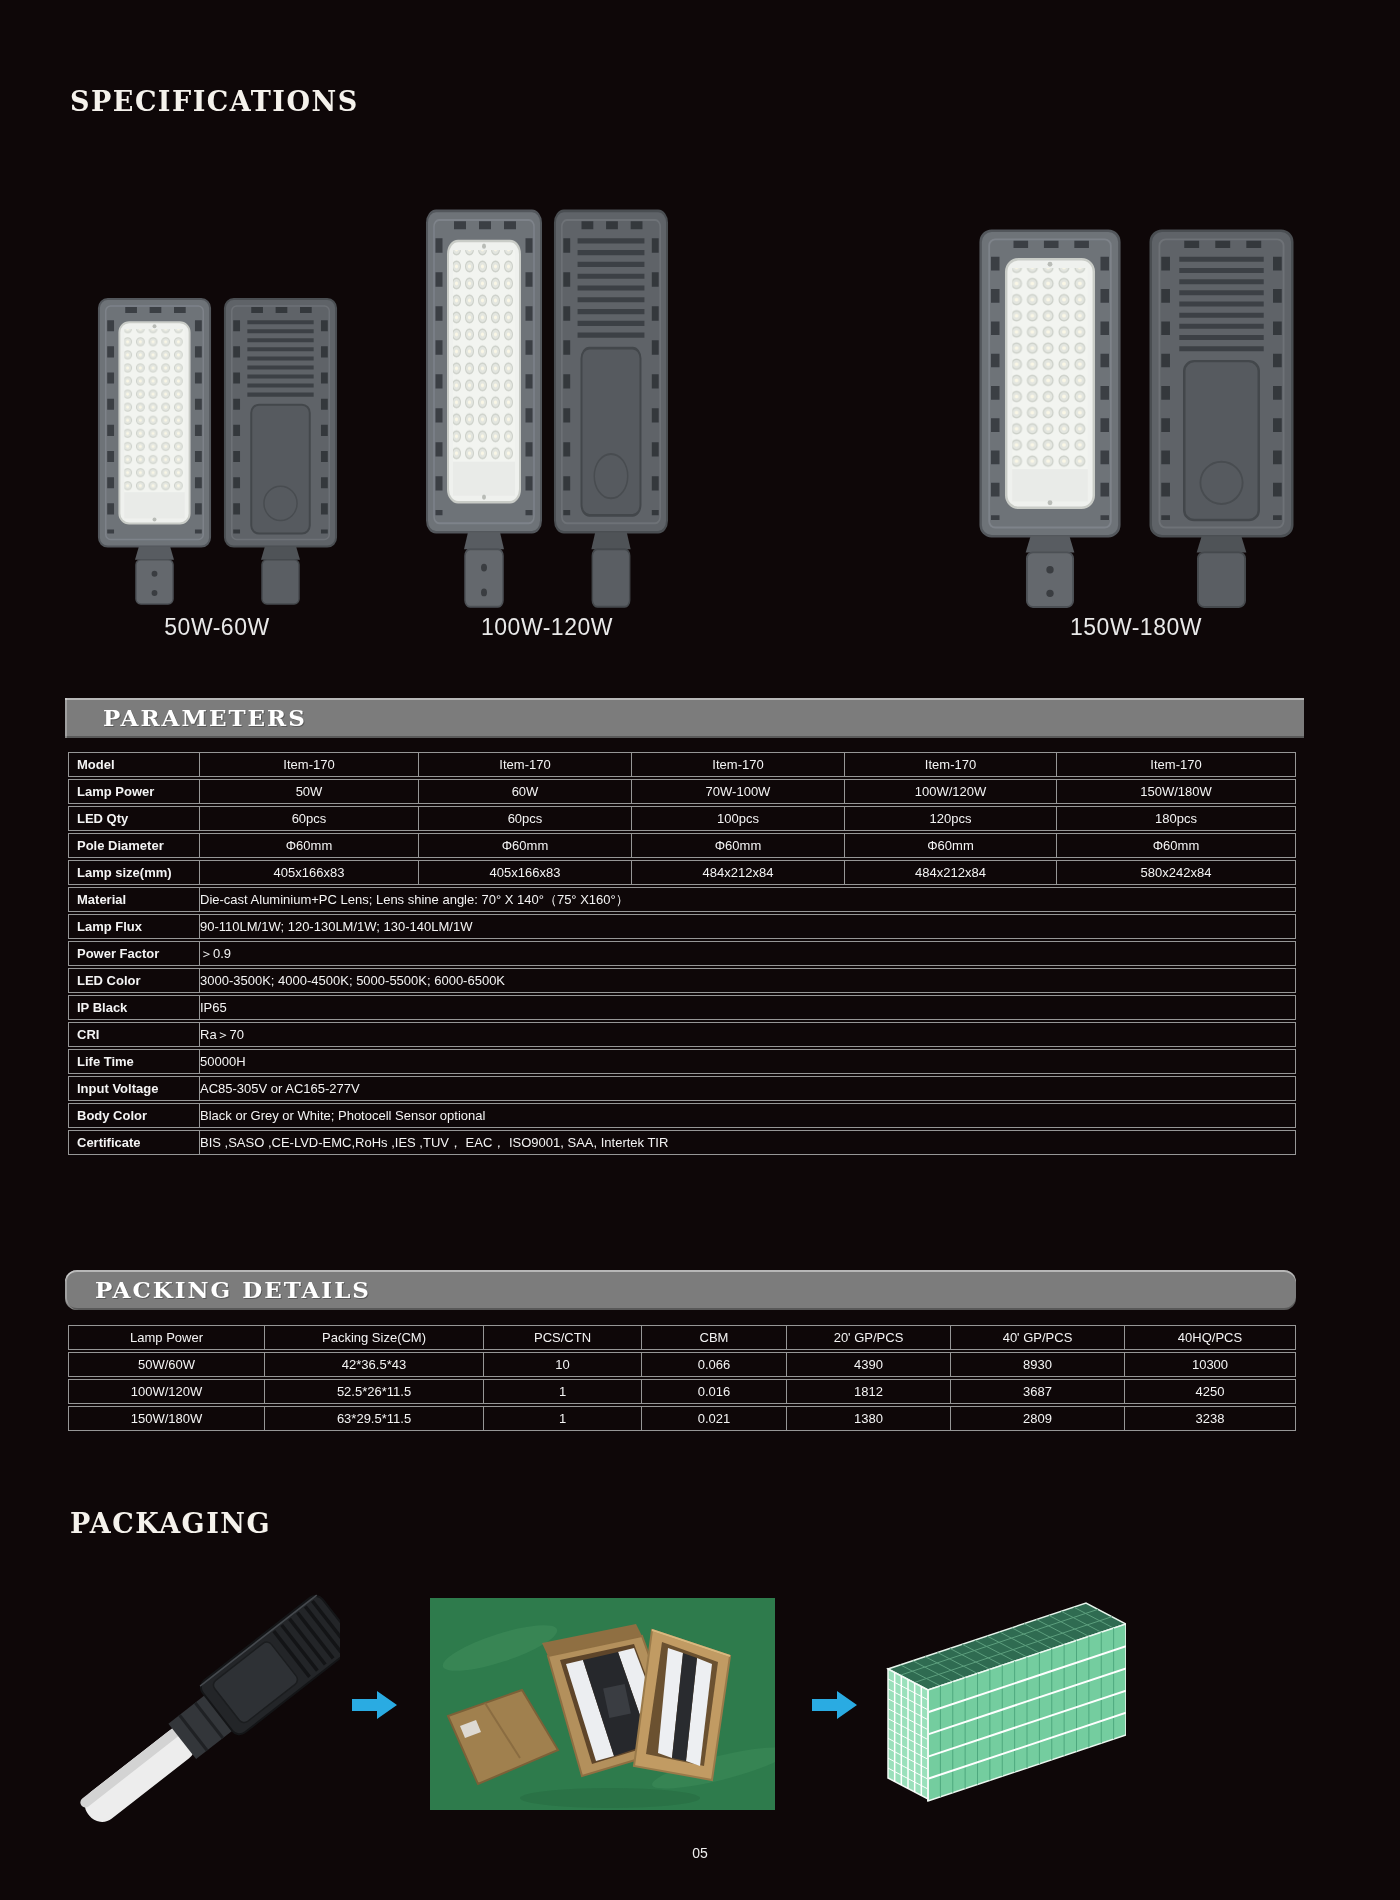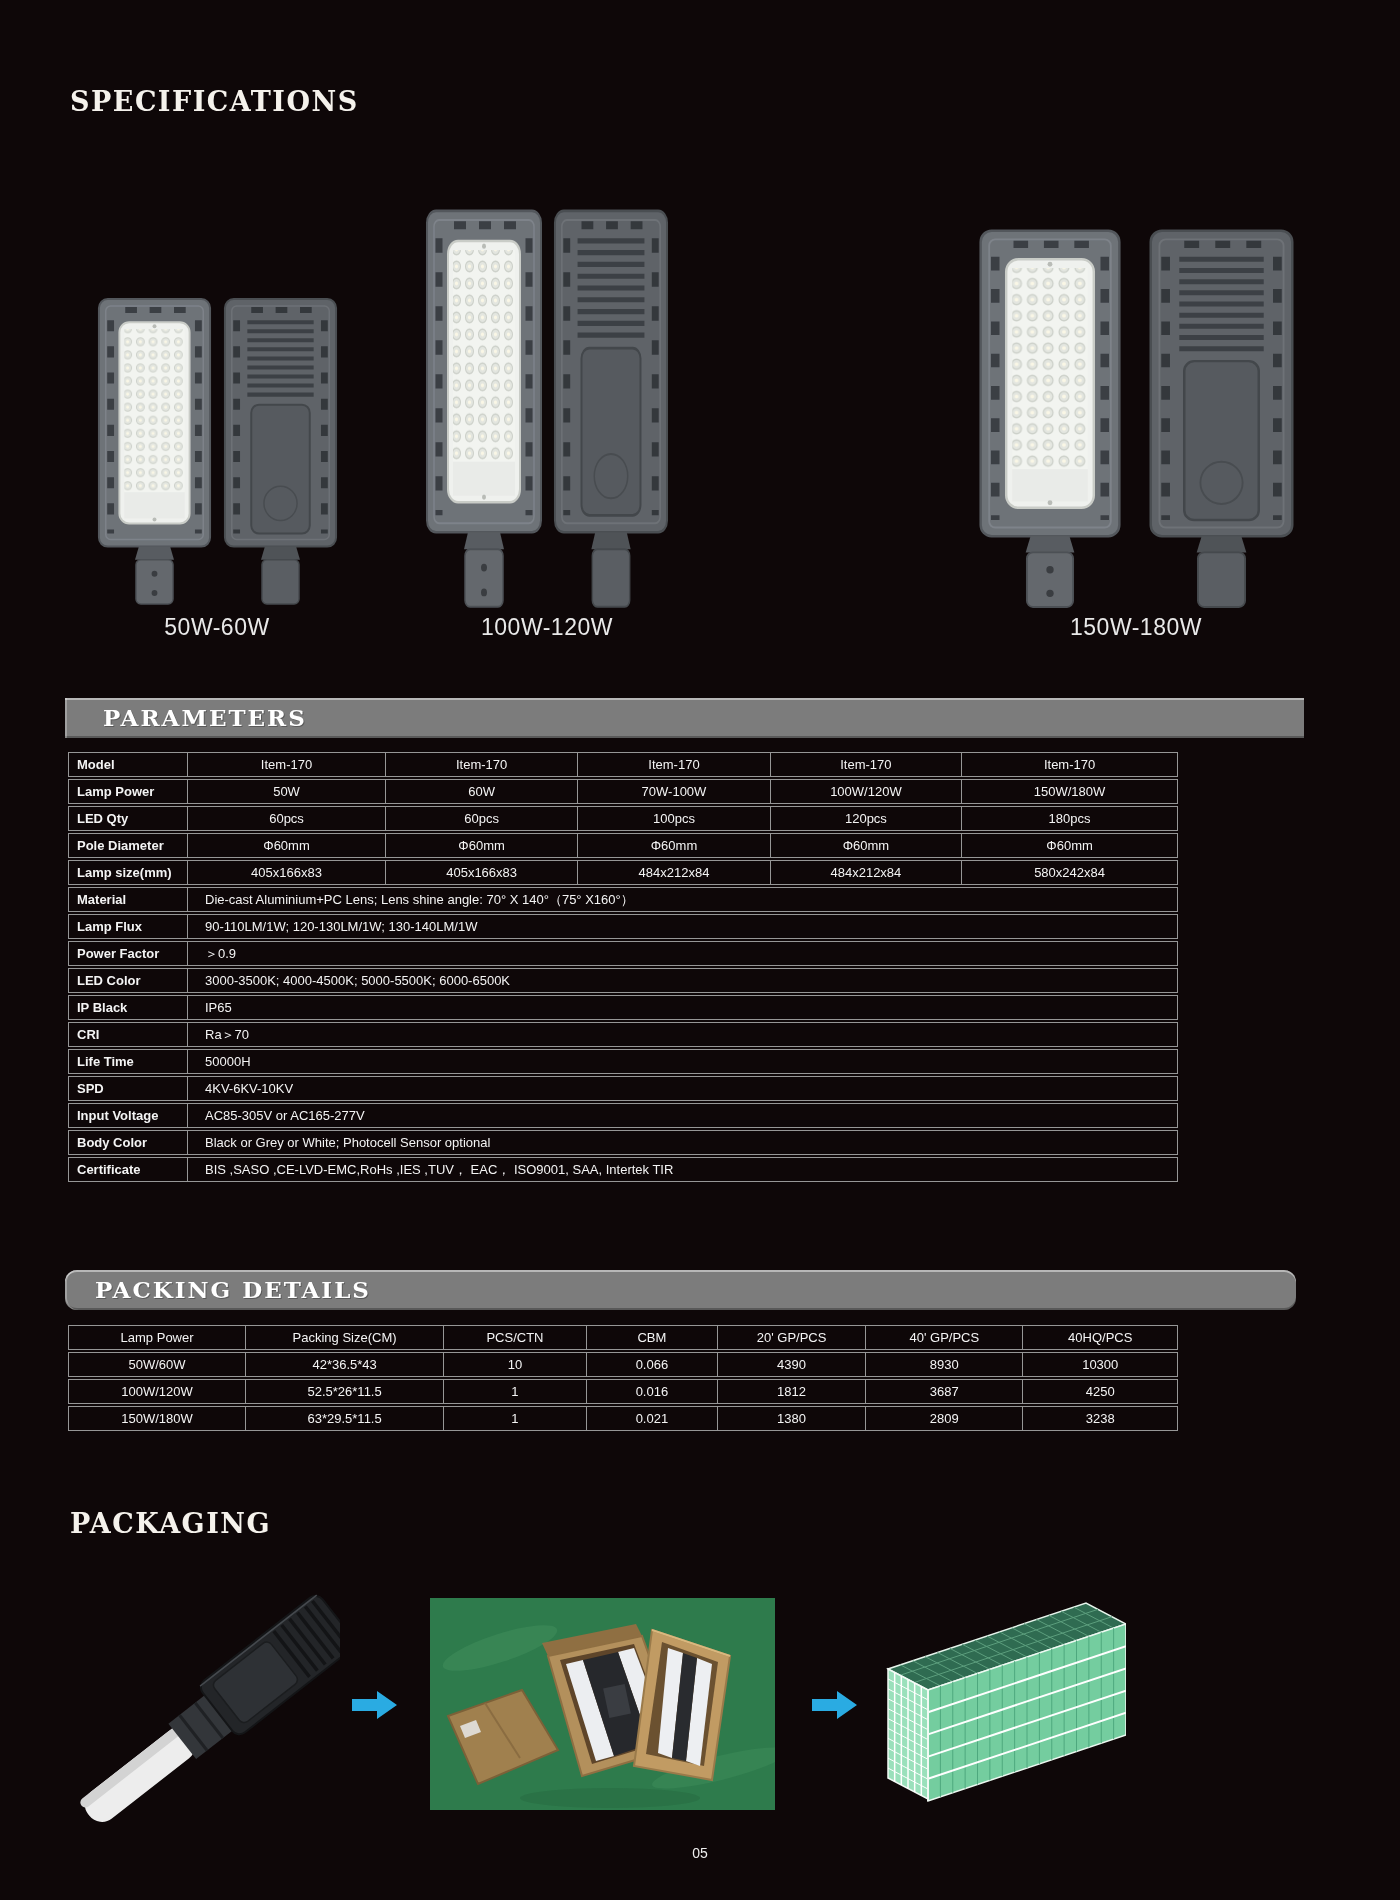--- a/index.html
+++ b/index.html
@@ -7,29 +7,29 @@
         font-family:"Liberation Sans",sans-serif;color:#f2f2f2;}
   .h-serif{position:absolute;font-family:"DejaVu Serif",serif;font-weight:bold;color:#f5f2ec;
            letter-spacing:1.5px;font-size:27px;margin:0;}
   .gray-bar{position:absolute;left:65px;width:1231px;height:40px;background:#7c7c7c;
             box-shadow:inset 0 2px 0 rgba(255,255,255,.45),inset 2px 0 0 rgba(255,255,255,.28),inset 0 -2px 0 rgba(0,0,0,.28);}
   .gray-bar span{display:inline-block;font-family:"DejaVu Serif",serif;font-weight:bold;font-size:23px;
                  letter-spacing:2px;line-height:40px;padding-left:30px;color:#ffffff;text-shadow:1px 1px 0 #5a5a5a;}
   .prod-label{position:absolute;font-size:23px;color:#e9e9e9;text-align:center;width:220px;letter-spacing:.5px;}
   .lamp{position:absolute;}
   
-  .tbl{position:absolute;left:68px;width:1110px;}
+  .tbl{position:absolute;left:68px;width:1228px;}
   .trow{display:flex;margin-bottom:2px;}
   .trow>div{box-sizing:border-box;border:1px solid #969696;height:25px;line-height:23px;
             font-size:13px;color:#f4f4f4;overflow:hidden;white-space:nowrap;}
   .trow>div+div{margin-left:-1px;}
   .lbl{width:132px;font-weight:bold;padding-left:8px;text-align:left;}
   .c1{width:220px}.c2{width:214px}.c3{width:214px}.c4{width:213px}.c5{width:240px}
   .c1,.c2,.c3,.c4,.c5{text-align:center;}
-  .cm{width:1097px;padding-left:17px;text-align:left;}
+  .cm{width:1097px;text-align:left;}
   .k0{width:197px}.k1{width:220px}.k2{width:159px}.k3{width:146px}.k4{width:165px}.k5{width:175px}.k6{width:172px}
   .k0,.k1,.k2,.k3,.k4,.k5,.k6{text-align:center;}
   .pagenum{position:absolute;left:600px;top:1845px;width:200px;text-align:center;font-size:14px;color:#efefef;}
   .abs{position:absolute;}
 </style>
 </head>
 <body>
 
 <div class="page">
 
@@ -178,24 +178,20 @@
     </div>
     <div class="trow">
       <div class="lbl">CRI</div>
       <div class="cm">Ra＞70</div>
     </div>
     <div class="trow">
       <div class="lbl">Life Time</div>
       <div class="cm">50000H</div>
     </div>
     <div class="trow">
-      <div class="lbl">SPD</div>
-      <div class="cm">4KV-6KV-10KV</div>
-    </div>
-    <div class="trow">
       <div class="lbl">Input Voltage</div>
       <div class="cm">AC85-305V or AC165-277V</div>
     </div>
     <div class="trow">
       <div class="lbl">Body Color</div>
       <div class="cm">Black or Grey or White;    Photocell Sensor optional</div>
     </div>
     <div class="trow">
       <div class="lbl">Certificate</div>
       <div class="cm">BIS ,SASO ,CE-LVD-EMC,RoHs ,IES ,TUV， EAC， ISO9001, SAA, Intertek TIR</div>

